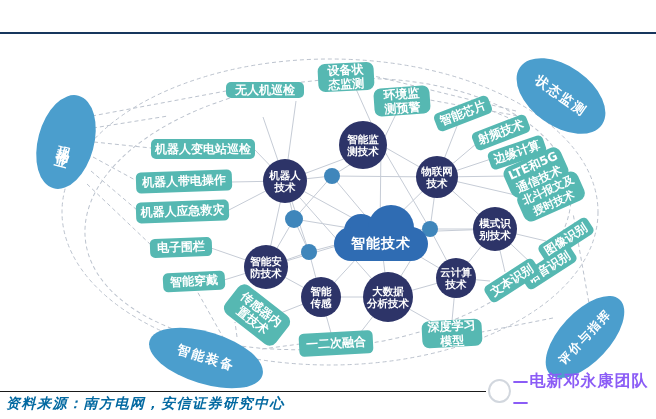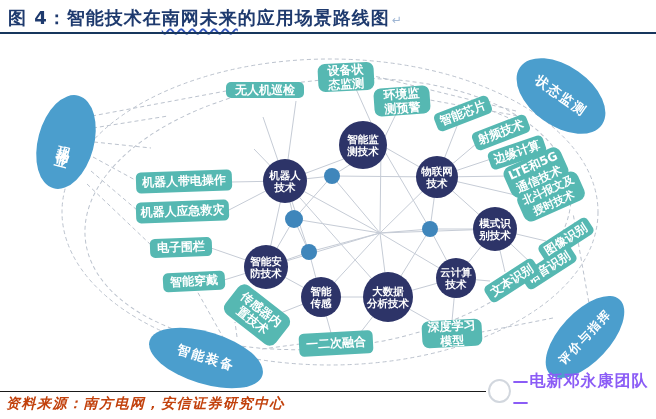--- a/index.html
+++ b/index.html
@@ -13,21 +13,21 @@
   .pmark{color:#9fb6d4;font-size:12px;font-weight:normal;margin-left:2px;}
   .title-rule{position:absolute;left:0;top:32px;width:656px;border-top:2px solid #17365d;}
 
   
   .footer-rule{position:absolute;left:0;top:391px;width:656px;border-top:1.5px solid #1a1a1a;}
   .watermark{position:absolute;left:486px;top:378px;height:26px;display:flex;align-items:center;
              background:#fff;padding:0 2px;color:#8b5cf6;font-weight:bold;font-size:16px;letter-spacing:1px;}
   .wm-logo{display:inline-block;width:20px;height:20px;border:2px solid #d2d7de;border-radius:50%;
            background:#fff;margin-right:2px;}
   .source{position:absolute;left:6px;top:395px;font-family:"Liberation Serif","DejaVu Serif",serif;
-          font-style:italic;font-weight:bold;font-size:14px;color:#c2410c;letter-spacing:1.5px;}
+          font-style:italic;font-weight:bold;font-size:14px;color:#0369a1;letter-spacing:1.5px;}
 
   
   .edges{position:absolute;left:0;top:0;}
   .app{position:absolute;background:#56b8b2;color:#fff;font-weight:bold;font-size:12px;line-height:1.2;
        border-radius:5px;display:flex;align-items:center;justify-content:center;text-align:center;
        white-space:pre-line;}
   .tech{position:absolute;background:#2d3468;color:#fff;font-weight:bold;font-size:10.5px;line-height:1.18;
         border-radius:50%;display:flex;align-items:center;justify-content:center;text-align:center;
         white-space:pre-line;}
   .dot{position:absolute;background:#3f86bb;border-radius:50%;}
@@ -40,23 +40,20 @@
   .cloud .puff2{position:absolute;left:34px;top:0;width:46px;height:46px;border-radius:50%;background:#2f6cb3;}
   .cloud .body{position:absolute;left:0;bottom:0;width:94px;height:34px;border-radius:17px;background:#2f6cb3;}
   .cloud .label{position:absolute;left:0;bottom:8px;width:100%;text-align:center;color:#fff;
                 font-weight:bold;font-size:14px;letter-spacing:1px;}
 </style>
 </head>
 <body>
 
 <div class="page">
 
-  <div class="title">
-    <span>图 4：</span><span>智能技术在</span><span class="wavy">南网未来</span><span>的应用场景路线图</span><span class="pmark">↵</span>
-  </div>
   <div class="title-rule"></div>
 
   <svg class="edges" width="656" height="419">
     <g stroke="#bcc3ce" stroke-width="1" fill="none" stroke-dasharray="4 3">
       <ellipse cx="330" cy="212" rx="268" ry="153"></ellipse>
       <ellipse cx="328" cy="214" rx="244" ry="134" transform="rotate(-6 328 214)"></ellipse>
       <line x1="92" y1="116" x2="226" y2="91"></line>
       <line x1="93" y1="128" x2="168" y2="116"></line>
       <line x1="94" y1="142" x2="151" y2="148"></line>
       <line x1="93" y1="157" x2="137" y2="181"></line>
@@ -141,20 +138,21 @@
     <span>状态监测</span>
   </div>
   <div class="scene" style="left:147px;top:332px;width:118px;height:52px;transform:rotate(17deg);">
     <span>智能装备</span>
   </div>
   <div class="scene" style="left:534px;top:312px;width:102px;height:50px;transform:rotate(-47deg);font-size:12px;">
     <span>评价与指挥</span>
   </div>
 
   <div class="app" style="left:226px;top:82px;width:78px;height:16px;">无人机巡检</div>
+  <div class="app" style="left:151px;top:139px;width:104px;height:20px;">机器人变电站巡检</div>
   <div class="app" style="left:136px;top:171px;width:96px;height:21px;transform:rotate(-2deg);">机器人带电操作</div>
   <div class="app" style="left:136px;top:201px;width:93px;height:21px;transform:rotate(-2deg);">机器人应急救灾</div>
   <div class="app" style="left:150px;top:238px;width:62px;height:19px;transform:rotate(-2deg);">电子围栏</div>
   <div class="app" style="left:163px;top:272px;width:62px;height:19px;transform:rotate(-3deg);">智能穿戴</div>
   <div class="app" style="left:225px;top:297px;width:64px;height:36px;transform:rotate(38deg);border-radius:8px;">传感器内
 置技术</div>
   <div class="app" style="left:299px;top:332px;width:74px;height:23px;transform:rotate(-3deg);">一二次融合</div>
   <div class="app" style="left:318px;top:63px;width:56px;height:28px;transform:rotate(-3deg);border-radius:7px;">设备状
 态监测</div>
   <div class="app" style="left:374px;top:87px;width:56px;height:28px;transform:rotate(-4deg);border-radius:7px;">环境监
@@ -187,20 +185,26 @@
   <div class="tech" style="left:363px;top:272px;width:50px;height:50px;">大数据
 分析技术</div>
   <div class="tech" style="left:244px;top:245px;width:44px;height:44px;">智能安
 防技术</div>
 
   <div class="dot" style="left:324px;top:168px;width:16px;height:16px;"></div>
   <div class="dot" style="left:285px;top:210px;width:18px;height:18px;"></div>
   <div class="dot" style="left:301px;top:244px;width:16px;height:16px;"></div>
   <div class="dot" style="left:422px;top:221px;width:16px;height:16px;"></div>
 
+  <div class="cloud">
+    <div class="puff1"></div>
+    <div class="puff2"></div>
+    <div class="body"></div>
+    <div class="label">智能技术</div>
+  </div>
 
   <div class="footer-rule"></div>
   <div class="watermark">
     <span class="wm-logo"></span>
     <span>—电新邓永康团队—</span>
   </div>
   <div class="source">资料来源：南方电网，安信证券研究中心</div>
 
 </div>
 

